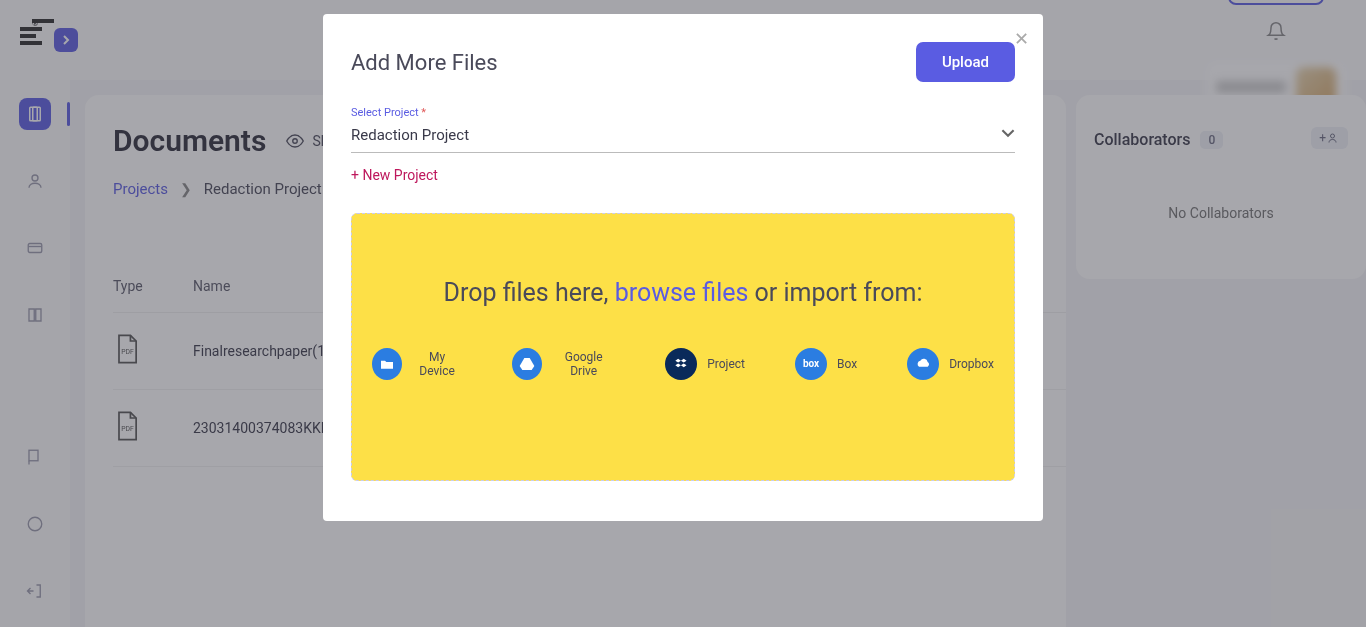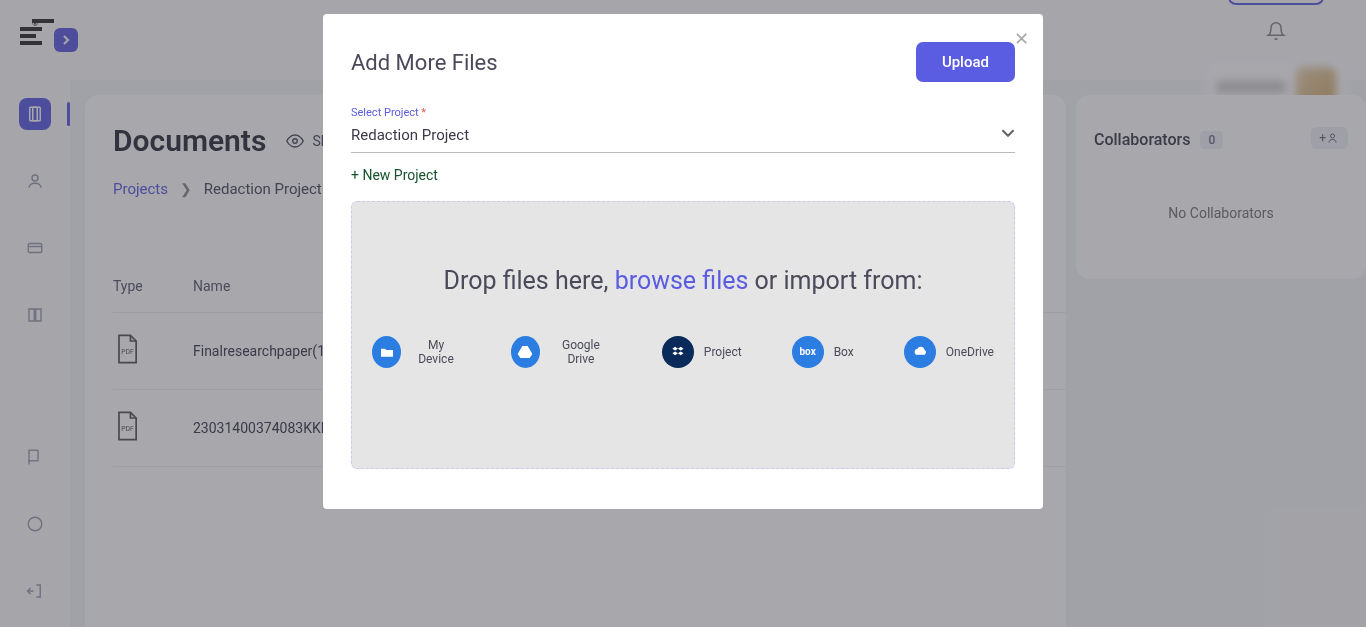--- a/index.html
+++ b/index.html
@@ -63,23 +63,23 @@
     .modal-close { position: absolute; top: 14px; right: 14px; color: #aaa; cursor: pointer; font-size: 18px; background: none; border: none; }
     .modal-head { display: flex; align-items: center; justify-content: space-between; margin-bottom: 24px; }
     .modal-title { font-size: 22px; font-weight: 400; color: #4a4a5a; }
     .upload-btn { background: #5a5ce2; color: #fff; border: none; padding: 11px 26px; border-radius: 7px; font-size: 15px; font-weight: 500; cursor: pointer; }
     
     .field-label { font-size: 11px; color: #5a5ce2; }
     .field-label .req { color: #e05a5a; }
     .select-row { display: flex; align-items: center; justify-content: space-between; border-bottom: 1px solid #bbb; padding: 6px 0 8px 0; margin-bottom: 12px; cursor: pointer; }
     .select-value { font-size: 15px; color: #3a3a4a; }
     .select-chevron { color: #666; }
-    .new-project { color: #14532d; font-size: 14px; cursor: pointer; margin-bottom: 18px; display: inline-block; }
-    
-    .dropzone { border: 1.5px dashed #c8caf0; background: #e5e5e5; border-radius: 6px; padding: 60px 20px 100px 20px; text-align: center; }
+    .new-project { color: #be185d; font-size: 14px; cursor: pointer; margin-bottom: 30px; display: inline-block; }
+    
+    .dropzone { border: 1.5px dashed #c8caf0; background: #fde047; border-radius: 6px; padding: 60px 20px 100px 20px; text-align: center; }
     .drop-text { font-size: 25px; color: #4a4a5a; line-height: 1.5; }
     .drop-text .browse { color: #5a5ce2; cursor: pointer; }
     .sources { display: flex; justify-content: center; gap: 50px; margin-top: 36px; }
     .source { display: flex; flex-direction: row; align-items: center; gap: 10px; cursor: pointer; }
     .source-icon { width: 32px; height: 32px; border-radius: 50%; display: flex; align-items: center; justify-content: center; color: #fff; }
     .source-label { font-size: 12px; color: #4a4a5a; }
     .src-device { background: #2b7de1; }
     .src-gdrive { background: #2b7de1; }
     .src-dropbox { background: #0a2a5a; }
     .src-box { background: #2b7de1; }
@@ -278,18 +278,18 @@
             <span style="font-size:10px;font-weight:bold">box</span>
           </div>
           <span class="source-label">Box</span>
         </div>
         <div class="source">
           <div class="source-icon src-onedrive">
             <svg width="16" height="16" viewBox="0 0 24 24" fill="currentColor">
                 <path d="M6 16a5 5 0 0 1 2-9 6 6 0 0 1 11 2 4 4 0 0 1 0 7z"></path>
               </svg>
           </div>
-          <span class="source-label">OneDrive</span>
+          <span class="source-label">Dropbox</span>
         </div>
       </div>
     </div>
   </div>
 </div>
 
 </body></html>

